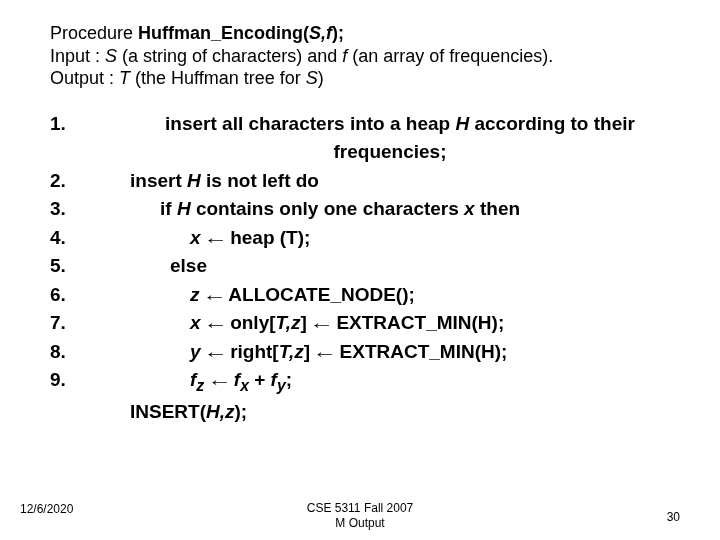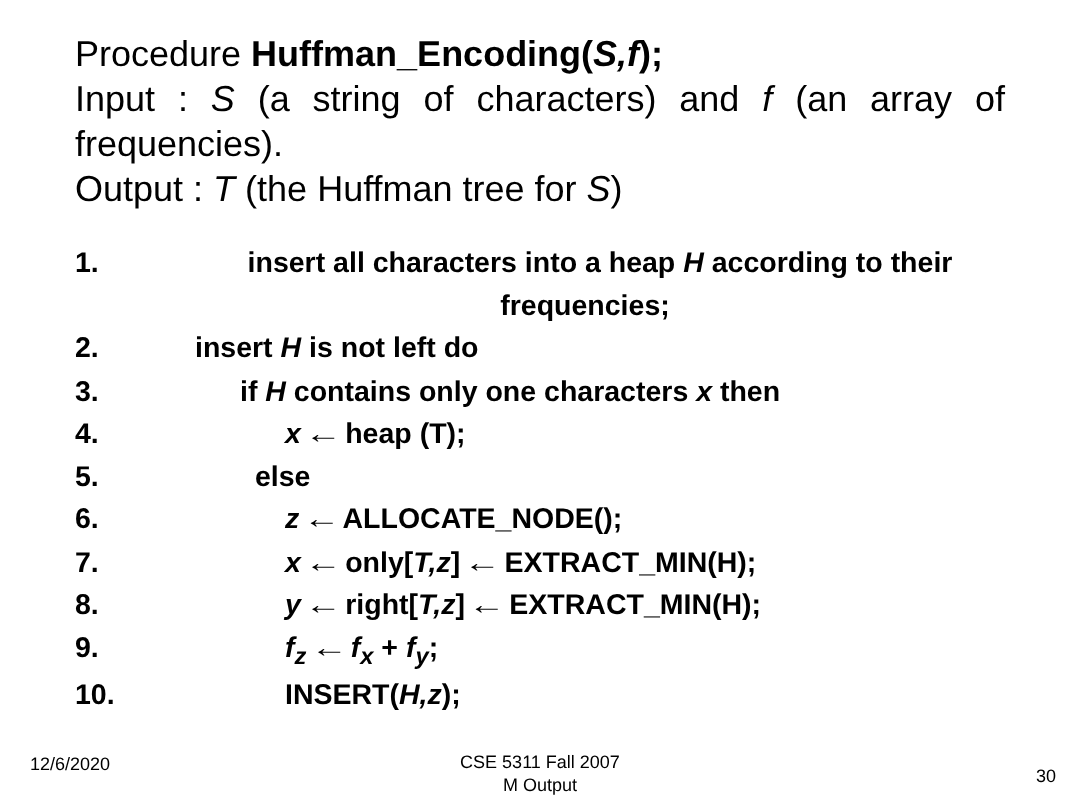--- a/index.html
+++ b/index.html
@@ -10,21 +10,21 @@
     background: #fff;
     font-family: Arial, Helvetica, sans-serif;
     color: #000;
     position: relative;
     overflow: hidden;
   }
   .content {
     padding: 22px 50px 0 50px;
   }
   .header {
-    font-size: 24px;
+    font-size: 18px;
     line-height: 1.25;
     text-align: justify;
     font-weight: bold;
   }
   .header .plain { font-weight: normal; }
   .header .ital { font-style: italic; font-weight: normal; }
   .header .italb { font-style: italic; font-weight: bold; }
 
   .algo {
     margin-top: 20px;
@@ -52,21 +52,21 @@
   .footer {
     position: absolute;
     bottom: 10px;
     left: 0;
     width: 720px;
     font-size: 12px;
     font-weight: normal;
   }
   .footer-date { position: absolute; left: 20px; bottom: 14px; }
   .footer-center { position: absolute; width: 100%; text-align: center; bottom: 0; line-height: 1.2; margin-top: 38px; }
-  .footer-page { position: absolute; right: 16px; bottom: 6px; text-align: center; }
+  .footer-page { position: absolute; right: 40px; bottom: 6px; text-align: center; }
 </style>
 </head>
 <body>
 
 <div class="content">
 
   <div class="header">
     <span class="plain">Procedure </span><span>Huffman_Encoding(</span><span class="italb">S,f</span><span>);</span><br>
     <span class="plain">Input : </span><span class="ital">S</span><span class="plain"> (a string of characters) and </span><span class="ital">f</span><span class="plain"> (an array of frequencies).</span><br>
     <span class="plain">Output : </span><span class="ital">T</span><span class="plain"> (the Huffman tree for </span><span class="ital">S</span><span class="plain">)</span>
@@ -131,21 +131,20 @@
     </div>
 
     <div class="row">
       <div class="num">9.</div>
       <div class="step">
         <span style="padding-left:80px"><span class="ital">f</span><sub class="ital">z</sub></span> <span class="arrow">←</span> <span class="ital">f</span><sub class="ital">x</sub><span> + </span><span class="ital">f</span><sub class="ital">y</sub><span>;</span>
       </div>
     </div>
 
     <div class="row">
-      <div class="num">10.</div>
       <div class="step">
         <span style="padding-left:80px">INSERT(</span><span class="ital">H,z</span><span>);</span>
       </div>
     </div>
 
   </div>
 </div>
 
 <div class="footer">
   <div class="footer-date">12/6/2020</div>

